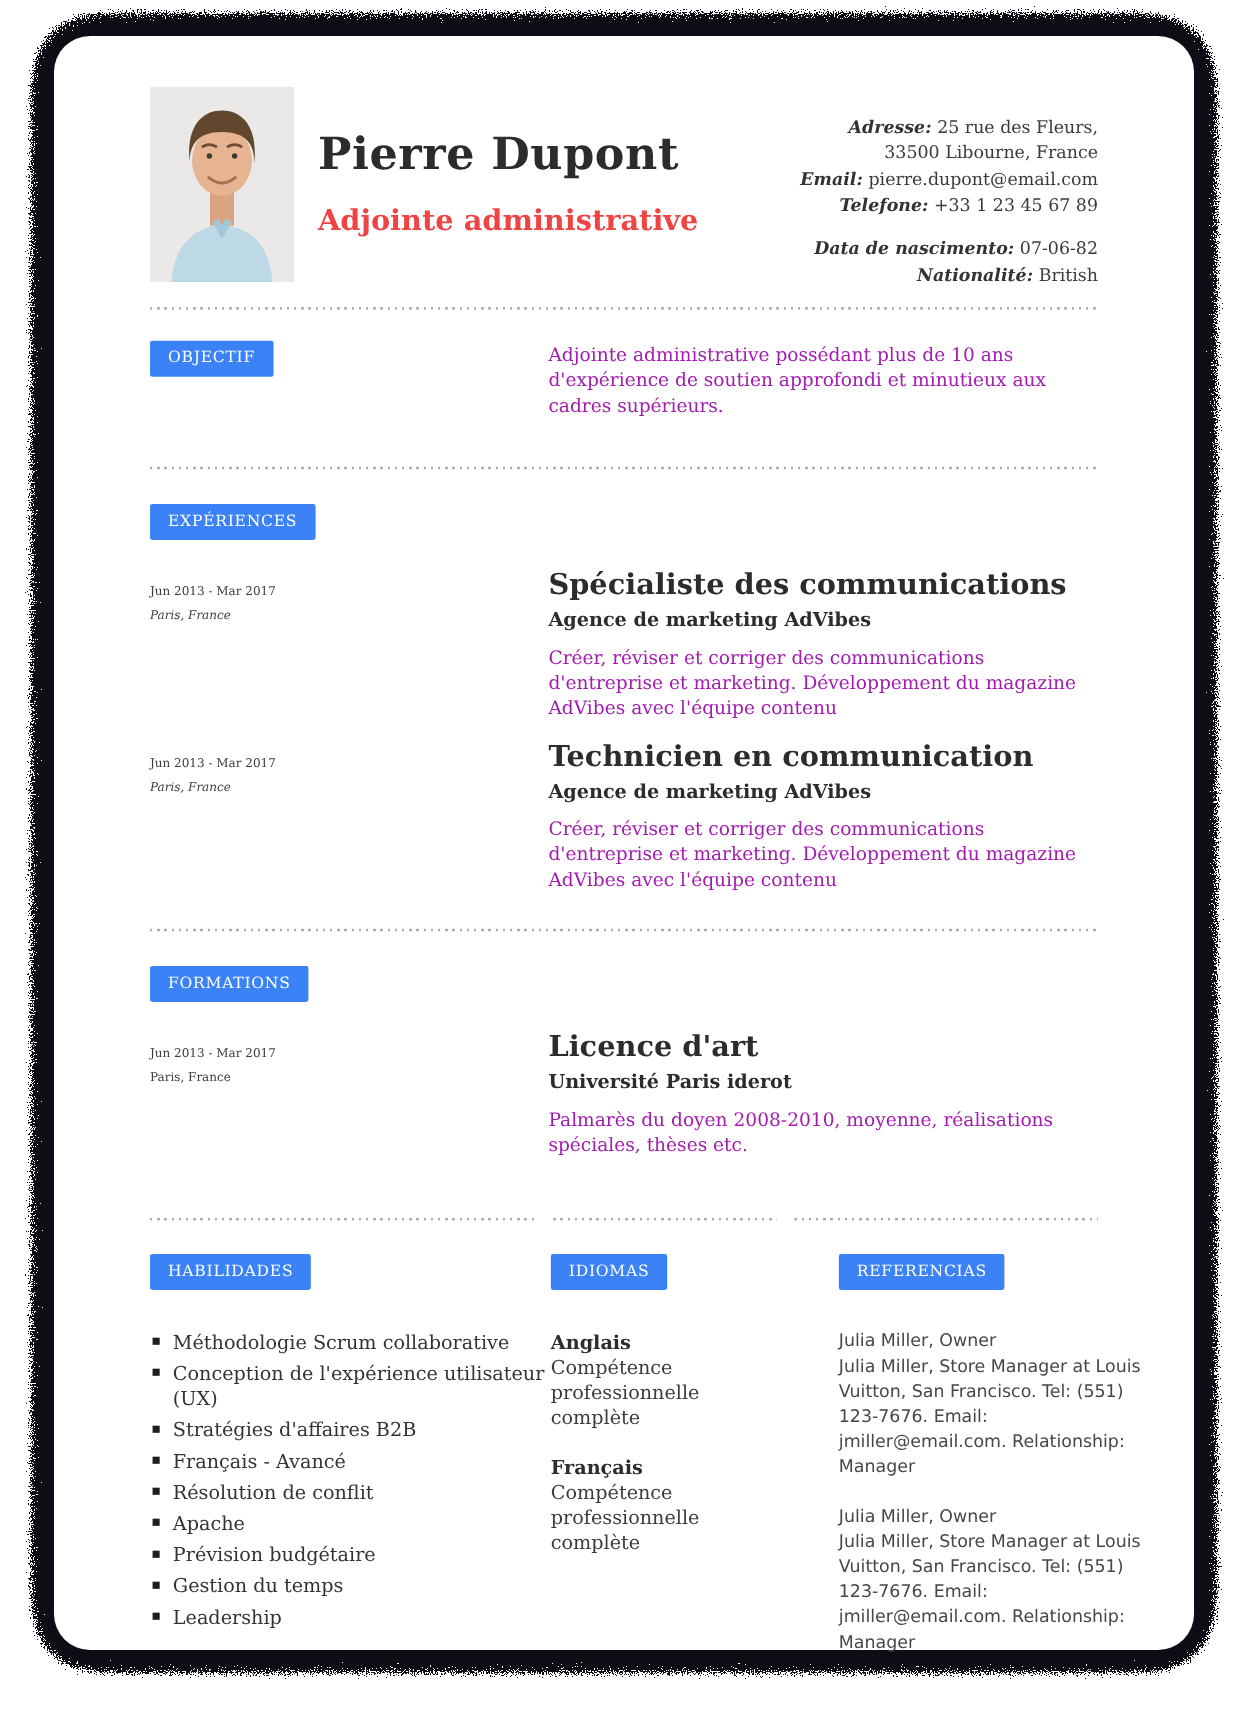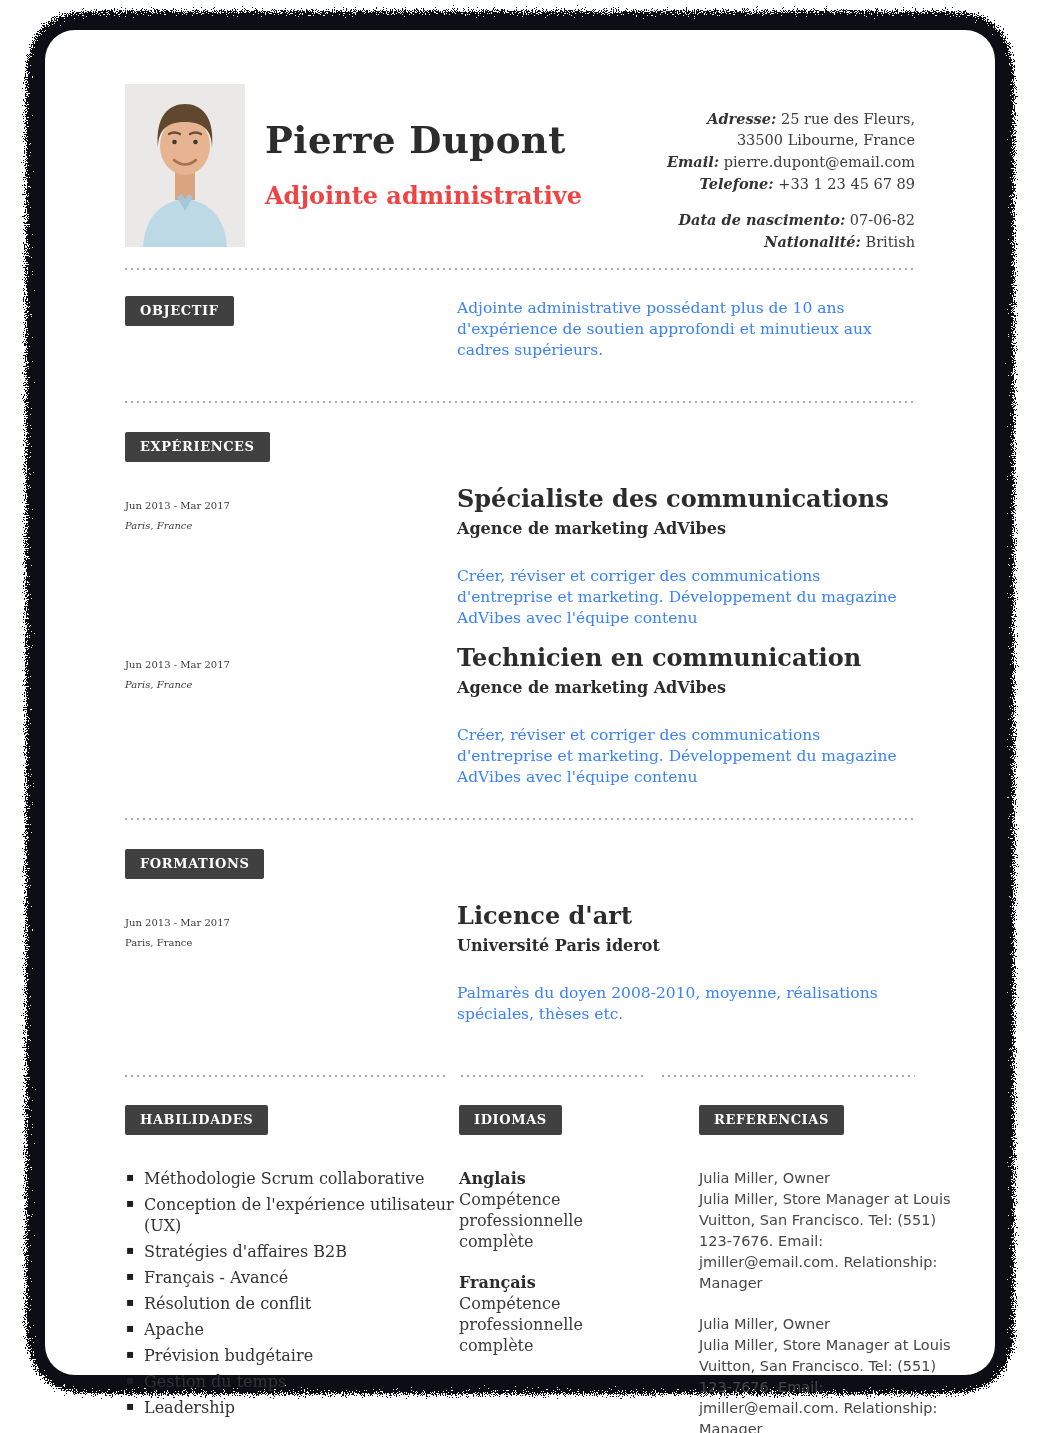--- a/index.html
+++ b/index.html
@@ -3,56 +3,56 @@
 <meta charset="utf-8">
 <style>
   * { margin:0; padding:0; box-sizing:border-box; }
   html,body { width:1040px; height:1433px; background:#ffffff; overflow:hidden; }
   body { position:relative; font-family:"DejaVu Serif","Liberation Serif",serif; color:#3b3b3b; }
 
   .noise-bg { position:absolute; left:0; top:0; width:1040px; height:1433px; }
 
   .card {
     position:absolute; left:45px; top:30px; width:950px; height:1345px;
-    background:#ffffff; border-radius:30px; padding:54px 80px 60px 80px;
+    background:#ffffff; border-radius:30px; padding:42px 80px 60px 80px;
   }
 
   
   .header { display:flex; align-items:flex-start; }
   .photo { width:120px; height:163px; flex:0 0 120px; overflow:hidden; }
   .title-block { padding:36px 0 0 20px; }
   .name { font-size:37px; font-weight:bold; color:#2c2c2c; letter-spacing:0.5px; line-height:1.1; }
   .job-title { font-size:24px; font-weight:bold; color:#ef4444; margin-top:20px; }
   .contact { margin-left:auto; text-align:right; padding-top:24px; font-size:14.5px; line-height:21px; color:#3b3b3b; white-space:nowrap; }
   .contact .lbl { font-weight:bold; font-style:italic; color:#333; }
   .contact .gap { height:14px; }
 
   
   .dot-line { height:2px; background:repeating-linear-gradient(90deg,#ababab 0 2px,transparent 2px 6px); }
   .divider-main { margin-top:15px; }
   .badge {
-    display:inline-block; background:#404040; color:#fff; font-size:13px; font-weight:bold;
+    display:inline-block; background:#3b82f6; color:#fff; font-size:13px; font-weight:normal;
     letter-spacing:0.6px; padding:7px 15px 8px 15px; border-radius:2px; line-height:15px;
   }
   .row { display:grid; grid-template-columns:332px 1fr; }
-  .sec-body { font-size:15.5px; line-height:21px; color:#3b82f6; }
+  .sec-body { font-size:15.5px; line-height:21px; color:#a21caf; }
 
   
   .objective { margin-top:26px; }
   .objective .sec-body { padding-top:2px; }
 
   
   .block { margin-top:29px; }
   .entry { display:grid; grid-template-columns:332px 1fr; margin-top:22px; }
   .entry + .entry { margin-top:14px; }
   .meta { padding-top:12px; font-size:10px; line-height:20px; color:#3b3b3b; }
   .meta .loc-italic { font-style:italic; }
   .entry-title { font-size:24px; font-weight:bold; color:#2c2c2c; line-height:29px; }
   .entry-org { font-size:16px; font-weight:bold; color:#2c2c2c; margin-top:6px; }
-  .entry-desc { margin-top:28px; }
+  .entry-desc { margin-top:12px; }
   .after-block { margin-top:30px; }
 
   
   .divider-bottom { margin-top:50px; display:grid; grid-template-columns:334px 200px 1fr; }
   .divider-bottom .seg { height:2px; background:repeating-linear-gradient(90deg,#ababab 0 2px,transparent 2px 6px); }
   .divider-bottom .seg:nth-child(1){ margin-right:12px; }
   .divider-bottom .seg:nth-child(2){ margin-right:12px; margin-left:2px; }
   .divider-bottom .seg:nth-child(3){ margin-left:3px; }
 
   .bottom-grid { display:grid; grid-template-columns:334px 200px 1fr; margin-top:28px; }

